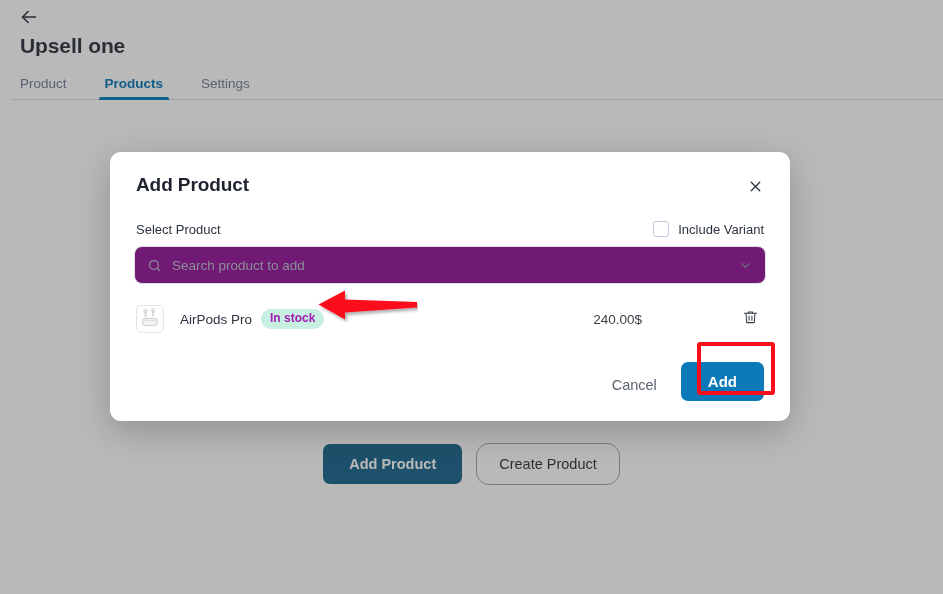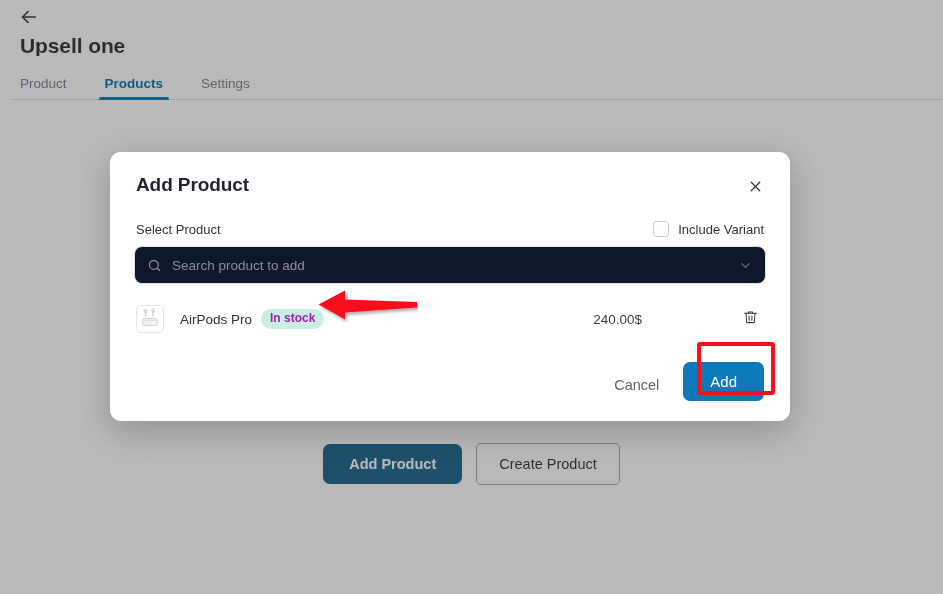--- a/index.html
+++ b/index.html
@@ -132,21 +132,21 @@
     padding: 12px 26px;
     cursor: pointer;
     font-family: inherit;
   }
   .btn-secondary-lg {
     background: transparent;
     color: #1f2430;
     font-size: 14.5px;
     font-weight: 500;
     border: 1px solid #9aa0a8;
-    border-radius: 5px;
+    border-radius: 13px;
     padding: 12px 22px;
     cursor: pointer;
     font-family: inherit;
   }
 
   
   .overlay {
     position: absolute;
     inset: 0;
     background: rgba(60, 60, 62, 0.36);
@@ -217,21 +217,21 @@
   
   .search-field {
     position: relative;
     margin-top: 9px;
     height: 38px;
     border: 1px solid #dcdfe3;
     border-radius: 8px;
     display: flex;
     align-items: center;
     padding: 0 12px;
-    background: #0f172a;
+    background: #701a75;
   }
   .search-icon { flex: 0 0 auto; display: flex; margin-right: 10px; }
   .search-placeholder {
     font-size: 13.5px;
     color: #8b9099;
     flex: 1 1 auto;
   }
   .chevron { flex: 0 0 auto; display: flex; }
 
   
@@ -297,21 +297,21 @@
     color: #5b6270;
     cursor: pointer;
     font-family: inherit;
     padding: 8px 10px;
   }
   .add-wrap { position: relative; }
   .btn-add {
     background: #0c79b8;
     color: #ffffff;
     font-size: 15px;
-    font-weight: 400;
+    font-weight: 700;
     border: none;
     border-radius: 7px;
     padding: 11px 27px;
     cursor: pointer;
     font-family: inherit;
     display: block;
   }
 
   
   .annot-box {

